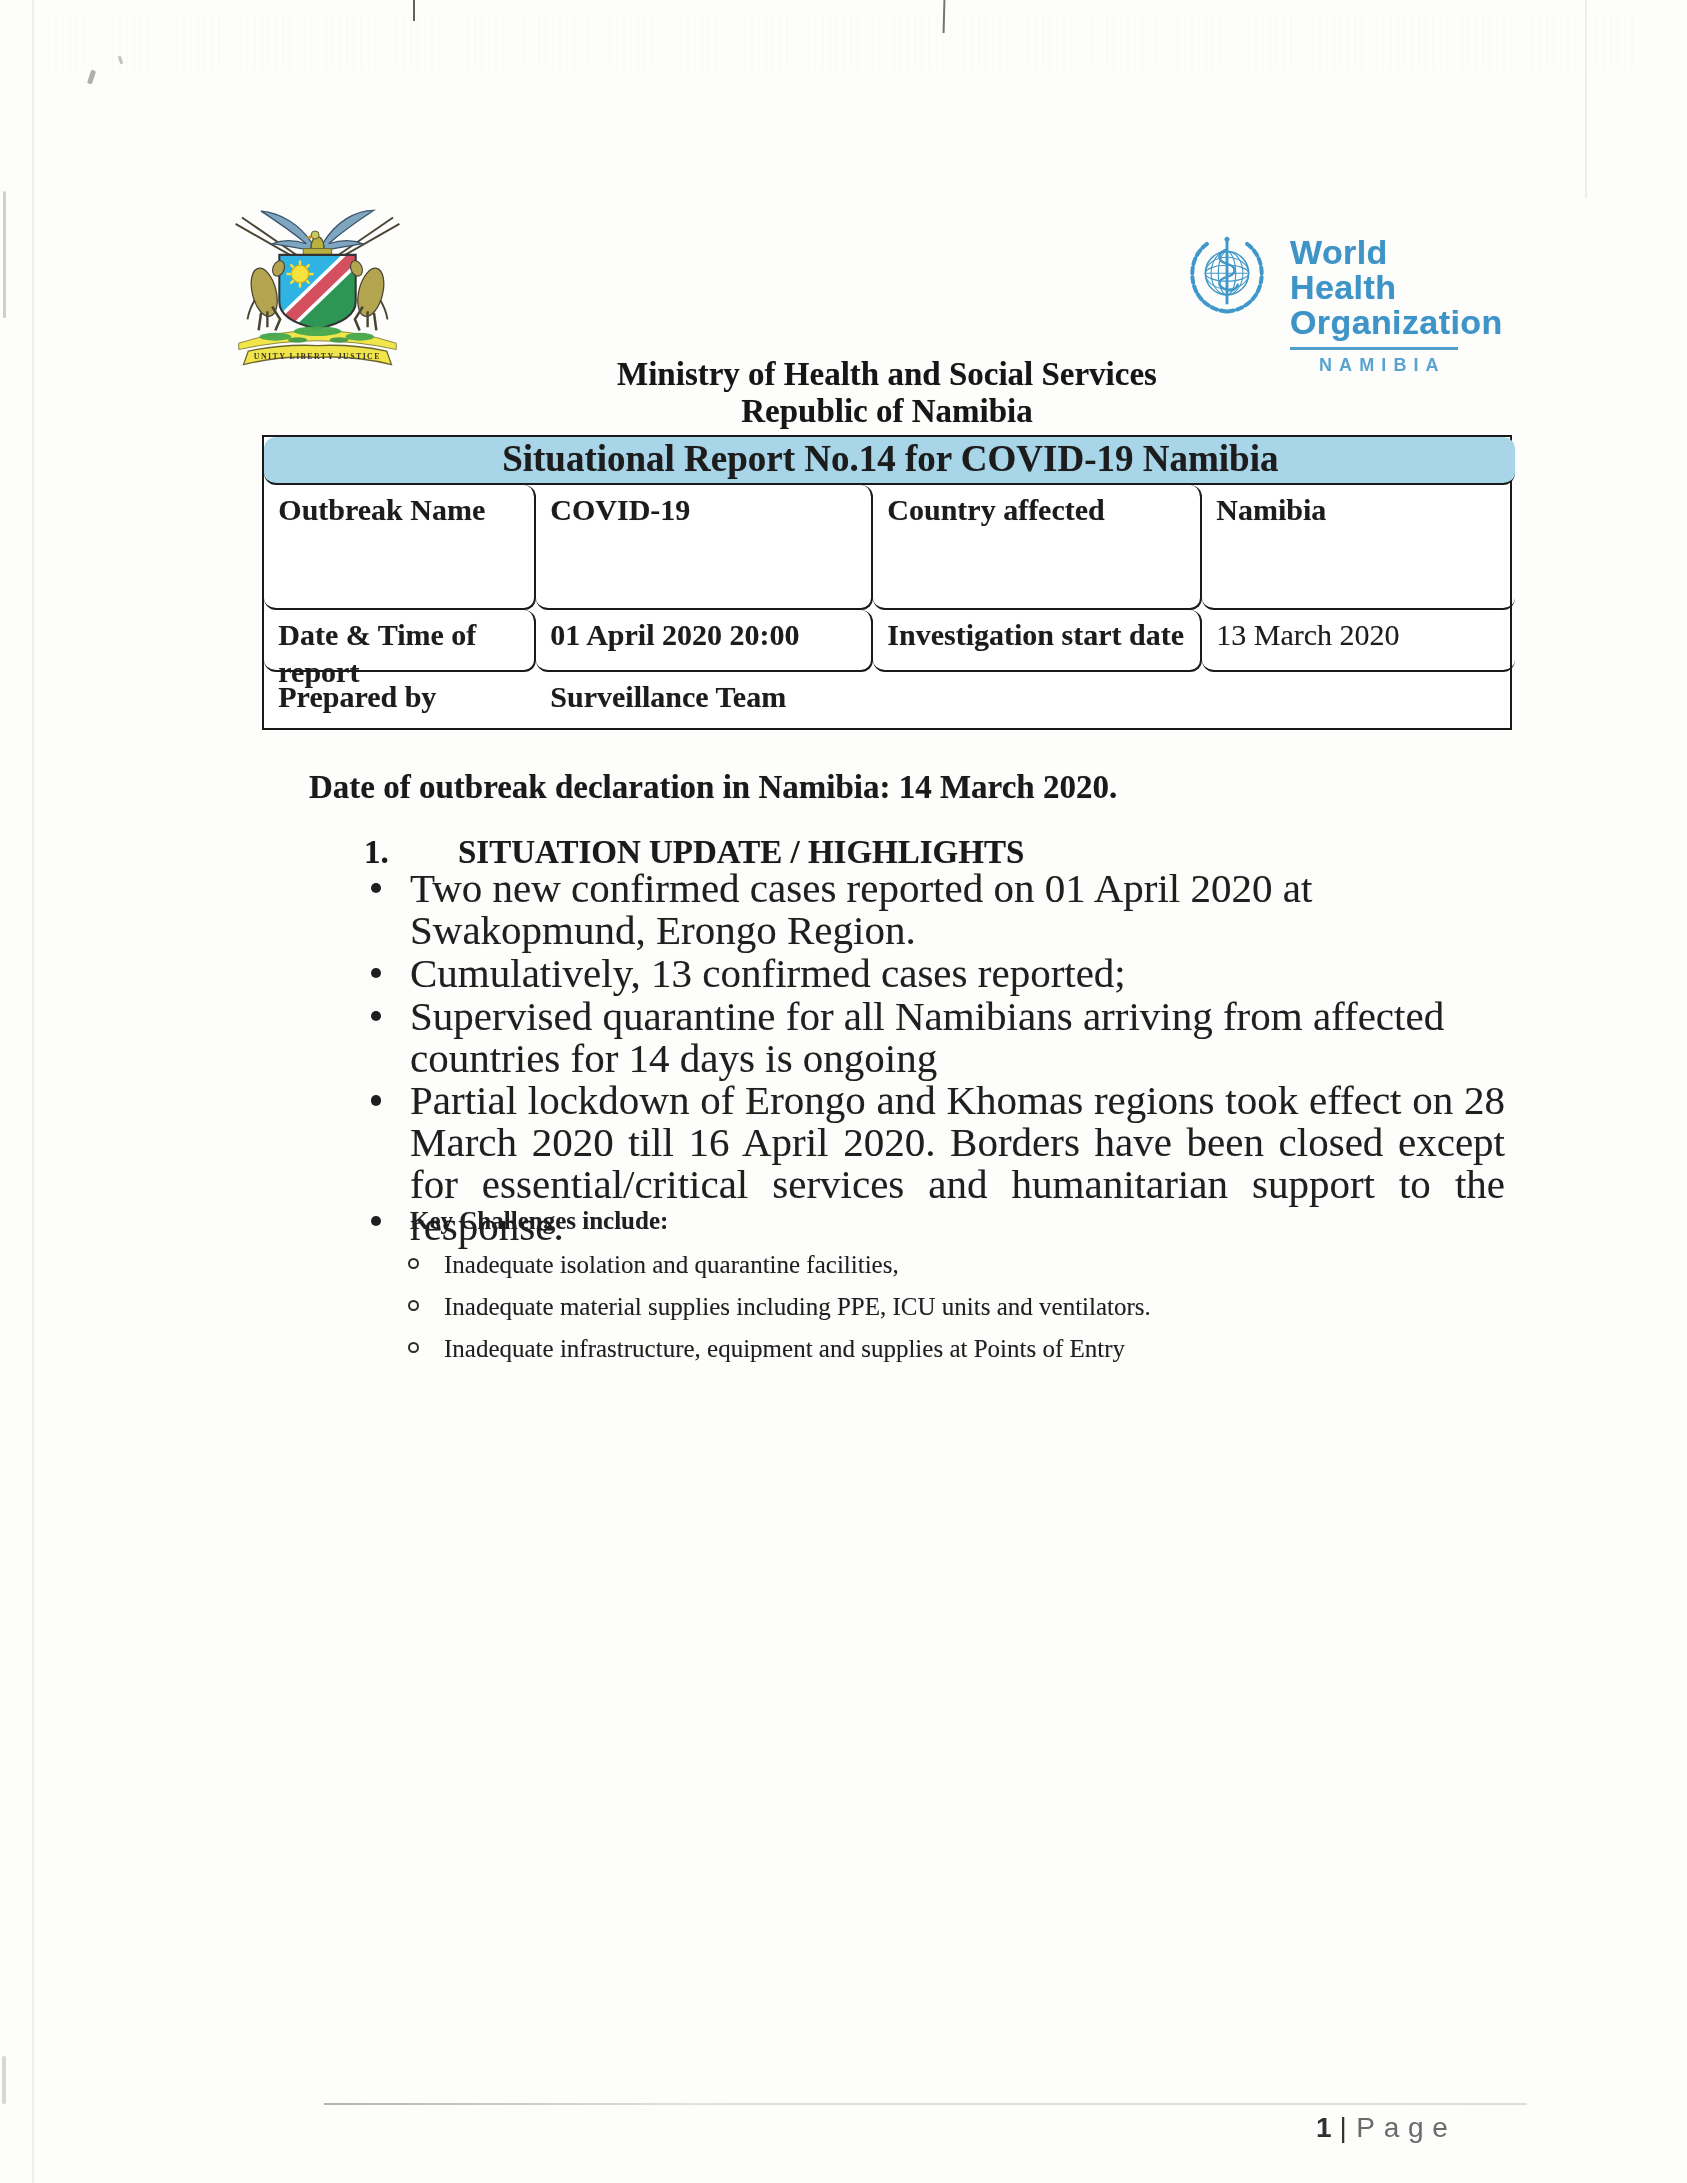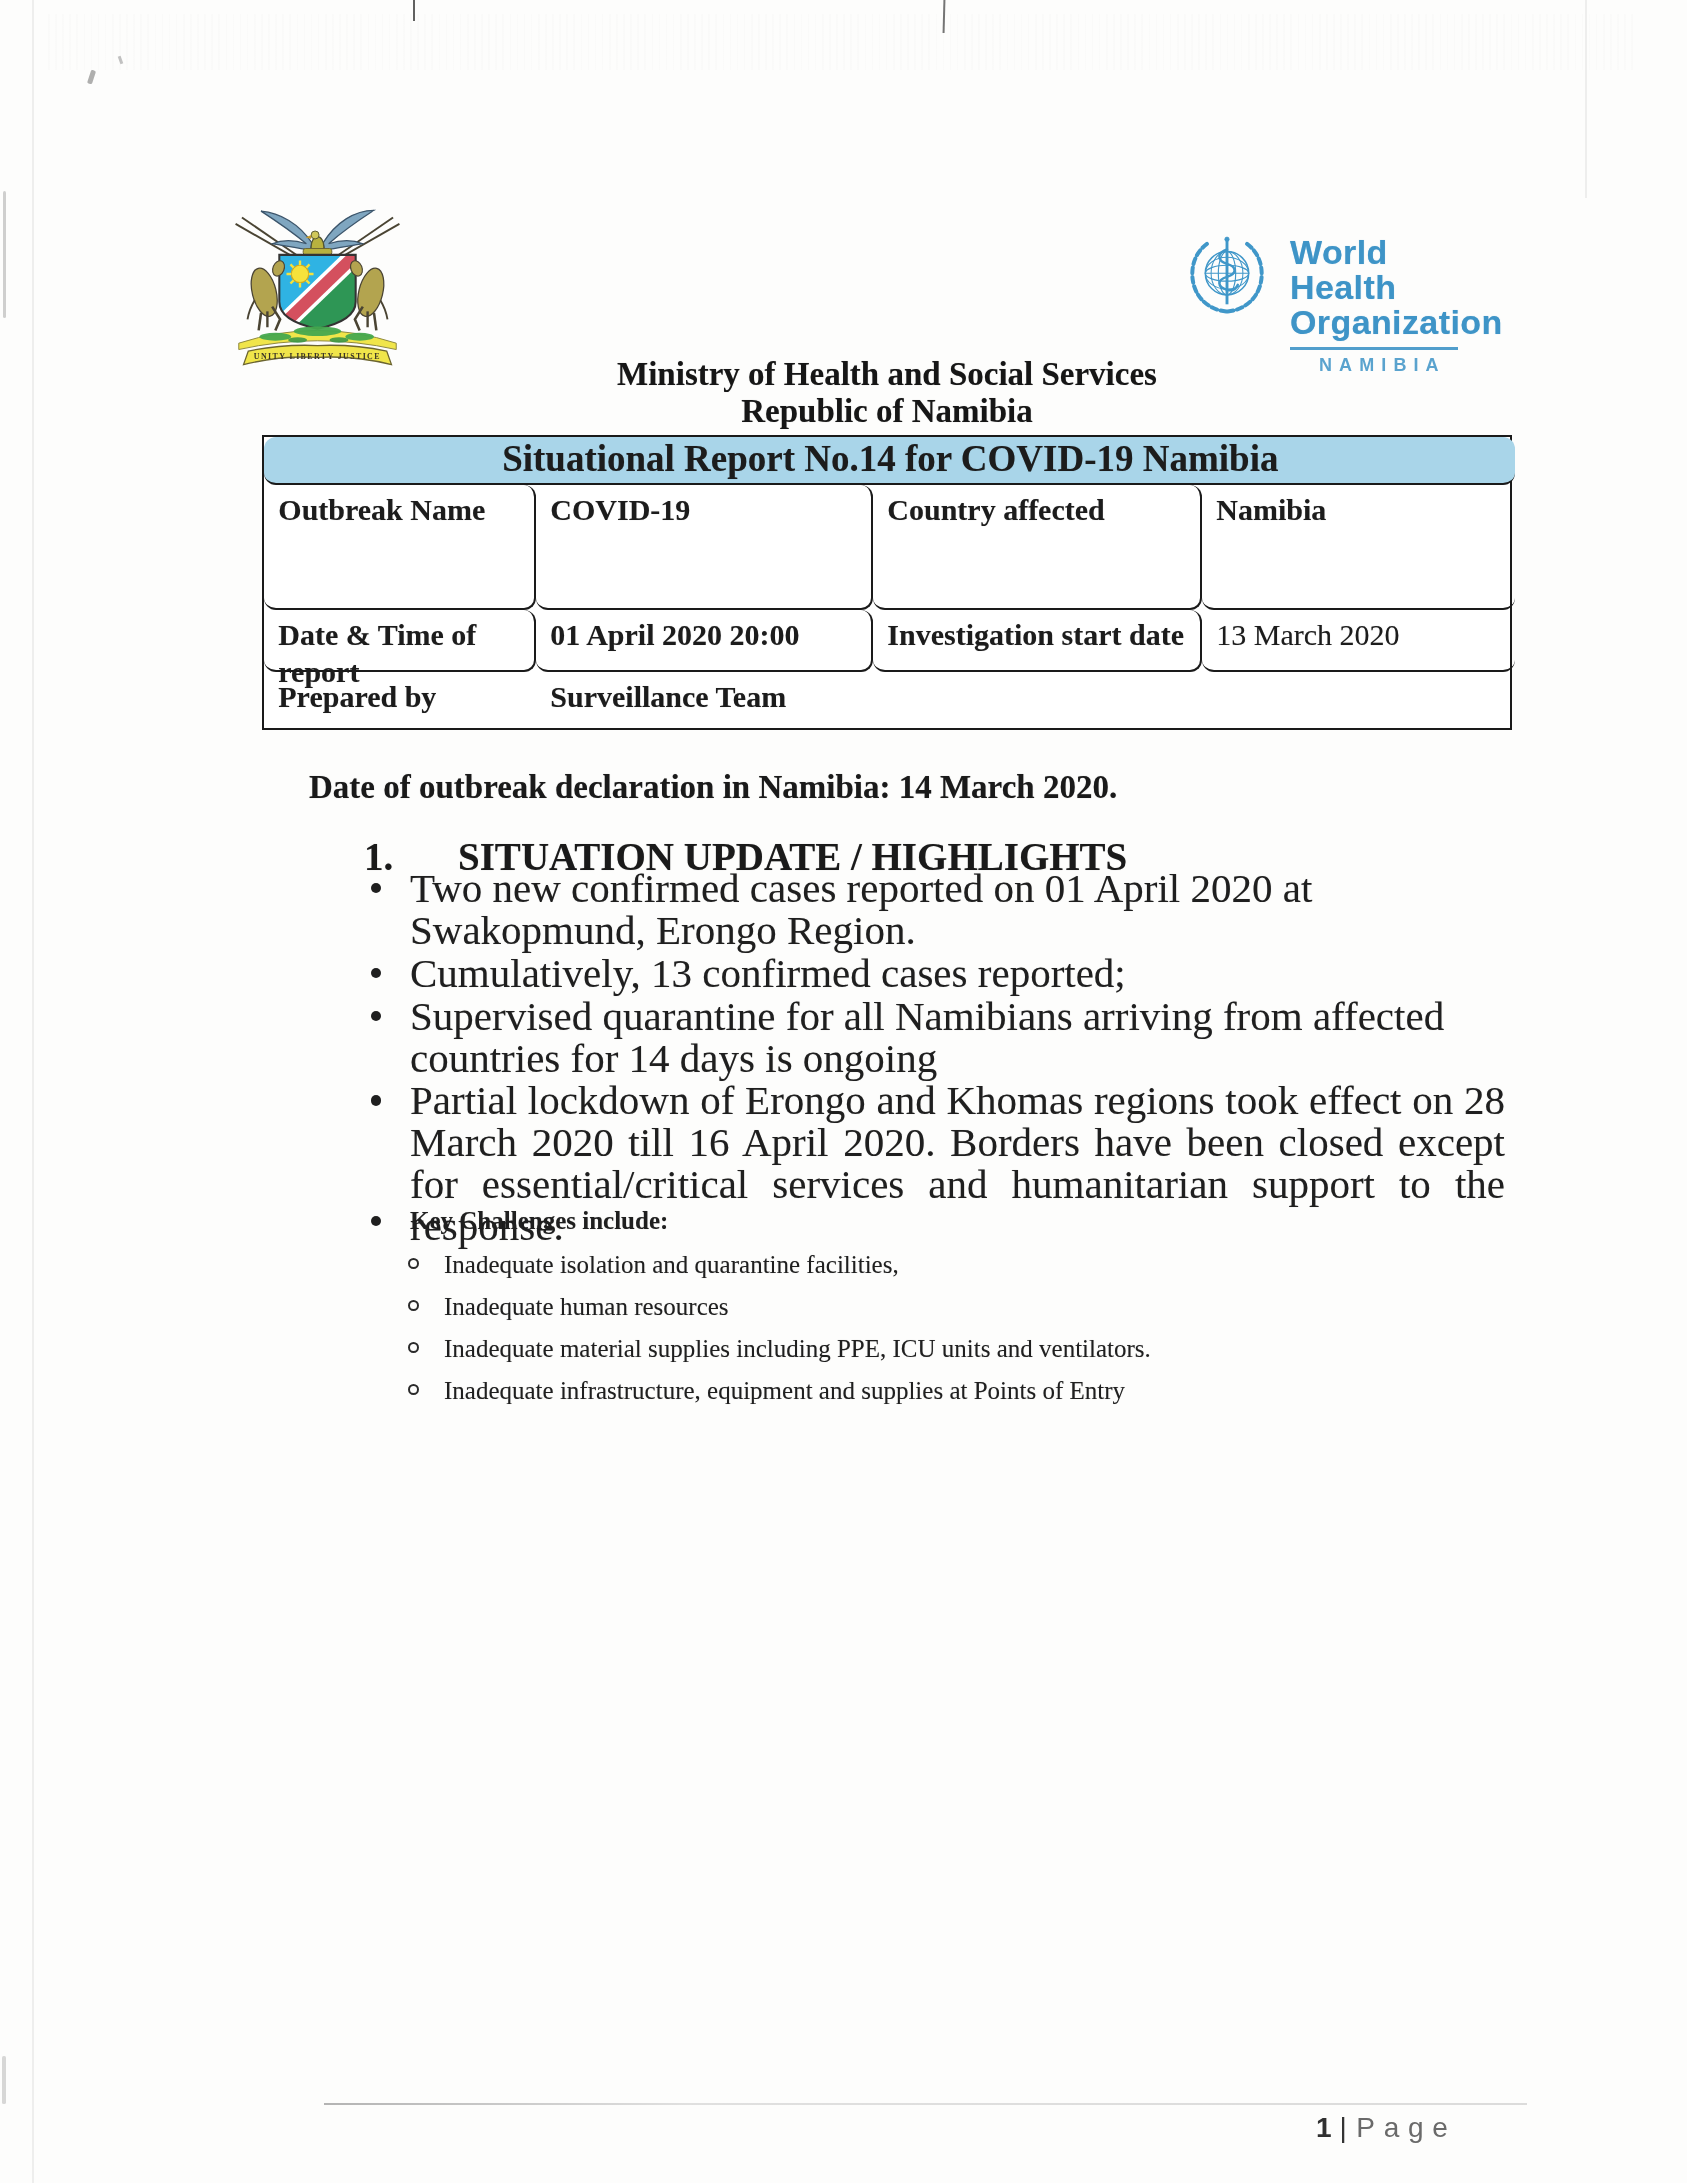--- a/index.html
+++ b/index.html
@@ -74,21 +74,21 @@
   .span3{grid-column:2 / span 3;border-right:none !important;}
 
   
   .declaration{
     position:absolute;left:309px;top:769px;
     font-weight:bold;font-size:33px;color:#1a1a1a;
     text-shadow:0 0 0.8px rgba(0,0,0,.4);
   }
   .section-heading{
     position:absolute;left:364px;top:834px;
-    font-weight:bold;font-size:39px;color:#1a1a1a;
+    font-weight:bold;font-size:33px;color:#1a1a1a;
     text-shadow:0 0 0.8px rgba(0,0,0,.35);
   }
   .section-heading .num{display:inline-block;width:94px;}
   .bullet-list{
     position:absolute;left:368px;top:867px;width:1137px;
     margin:0;padding:0;list-style:none;
     font-size:41px;line-height:42px;color:#1f1f1f;
     text-shadow:0 0 0.8px rgba(0,0,0,.28);
   }
   .bullet-list li{position:relative;padding-left:42px;margin-bottom:0.8px;}
@@ -282,21 +282,20 @@
     <li>Two new confirmed cases reported on 01 April 2020 at Swakopmund, Erongo Region.</li>
     <li>Cumulatively, 13 confirmed cases reported;</li>
     <li>Supervised quarantine for all Namibians arriving from affected countries for 14 days is ongoing</li>
     <li class="justify">Partial lockdown of Erongo and Khomas regions took effect on 28 March 2020 till 16 April 2020. Borders have been closed except for essential/critical services and humanitarian support to the response.</li>
   </ul>
 
   <div class="key-challenges">
     <div class="kc-head">Key Challenges include:</div>
     <ul class="challenge-list">
       <li>Inadequate isolation and quarantine facilities,</li>
-      <li>Inadequate human resources</li>
       <li>Inadequate material supplies including PPE, ICU units and ventilators.</li>
       <li>Inadequate infrastructure, equipment and supplies at Points of Entry</li>
     </ul>
   </div>
 
   <div class="footer-rule"></div>
   <div class="page-footer">
     <span class="num">1</span><span class="sep">|</span><span class="plabel">Page</span>
   </div>
 

